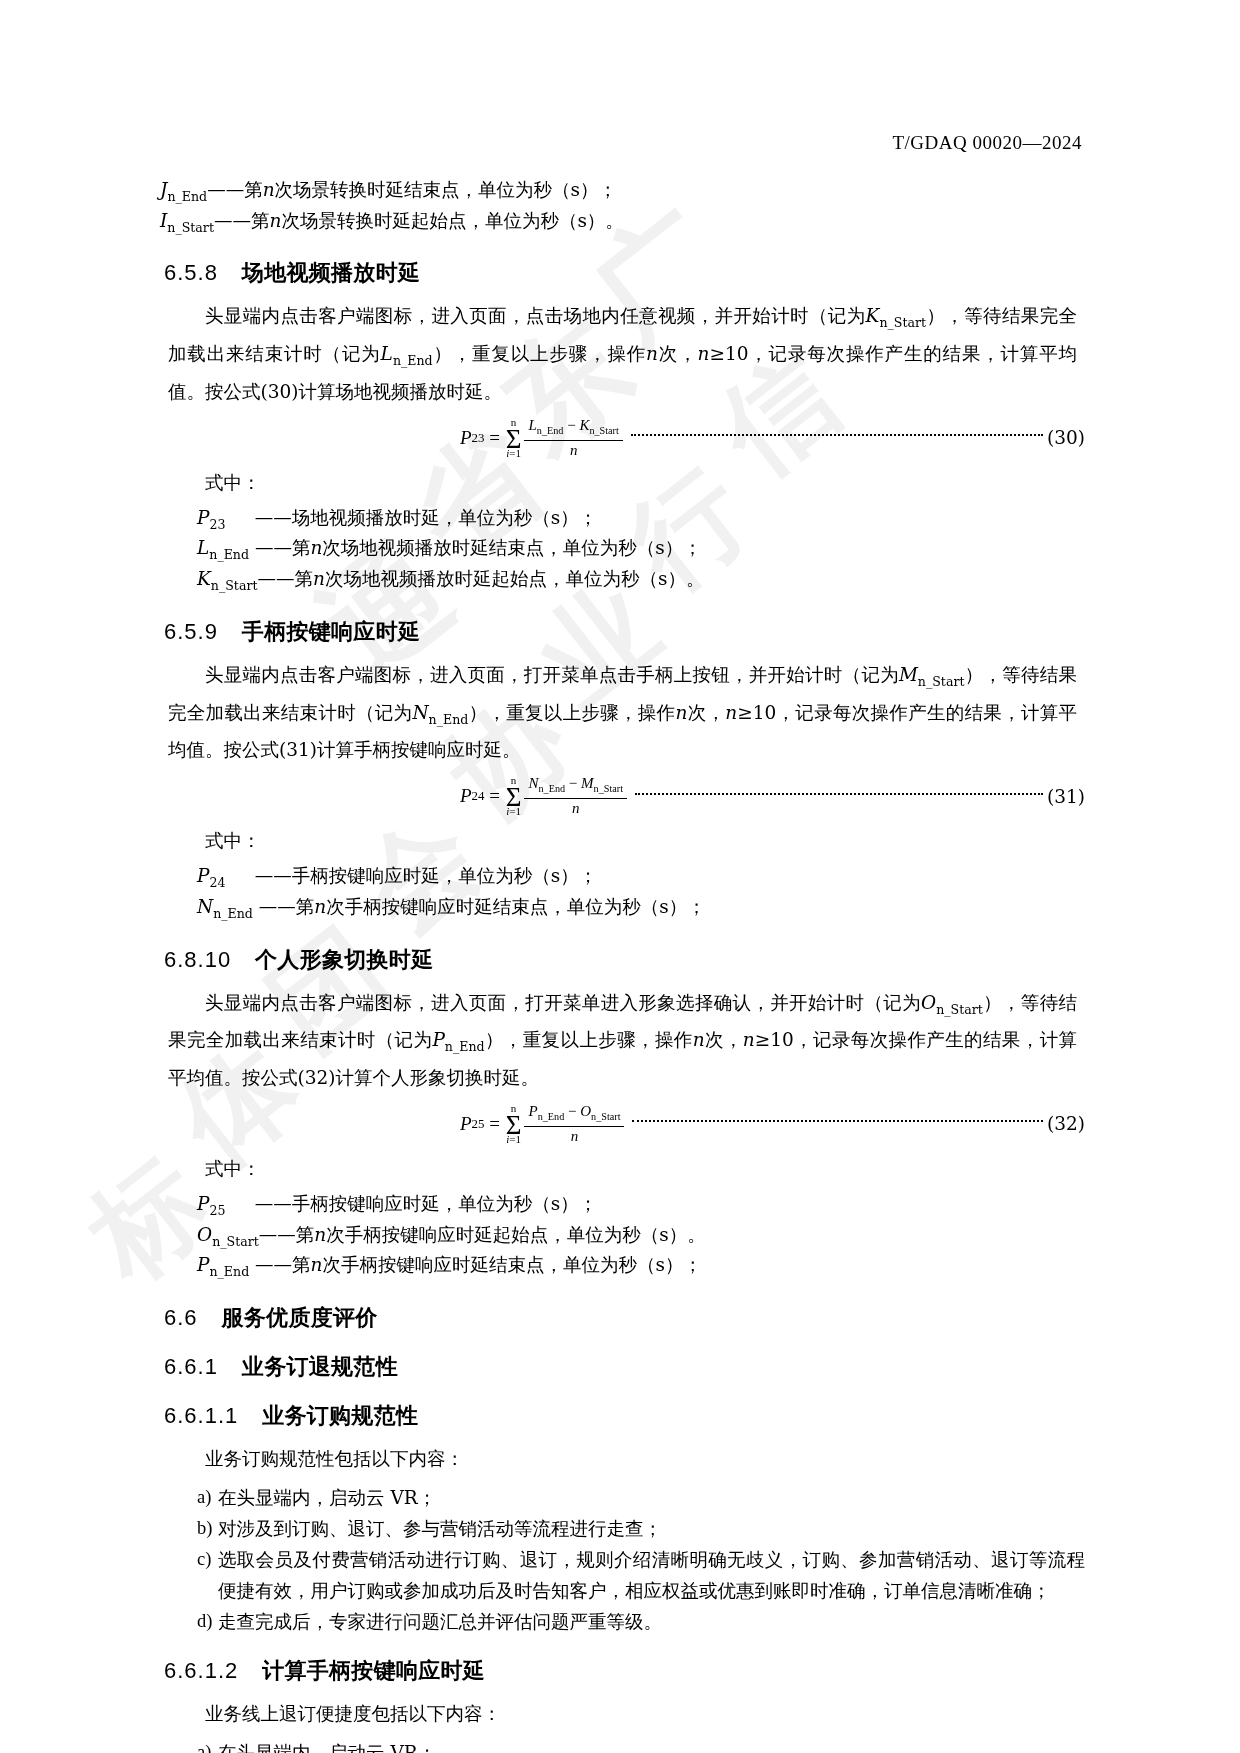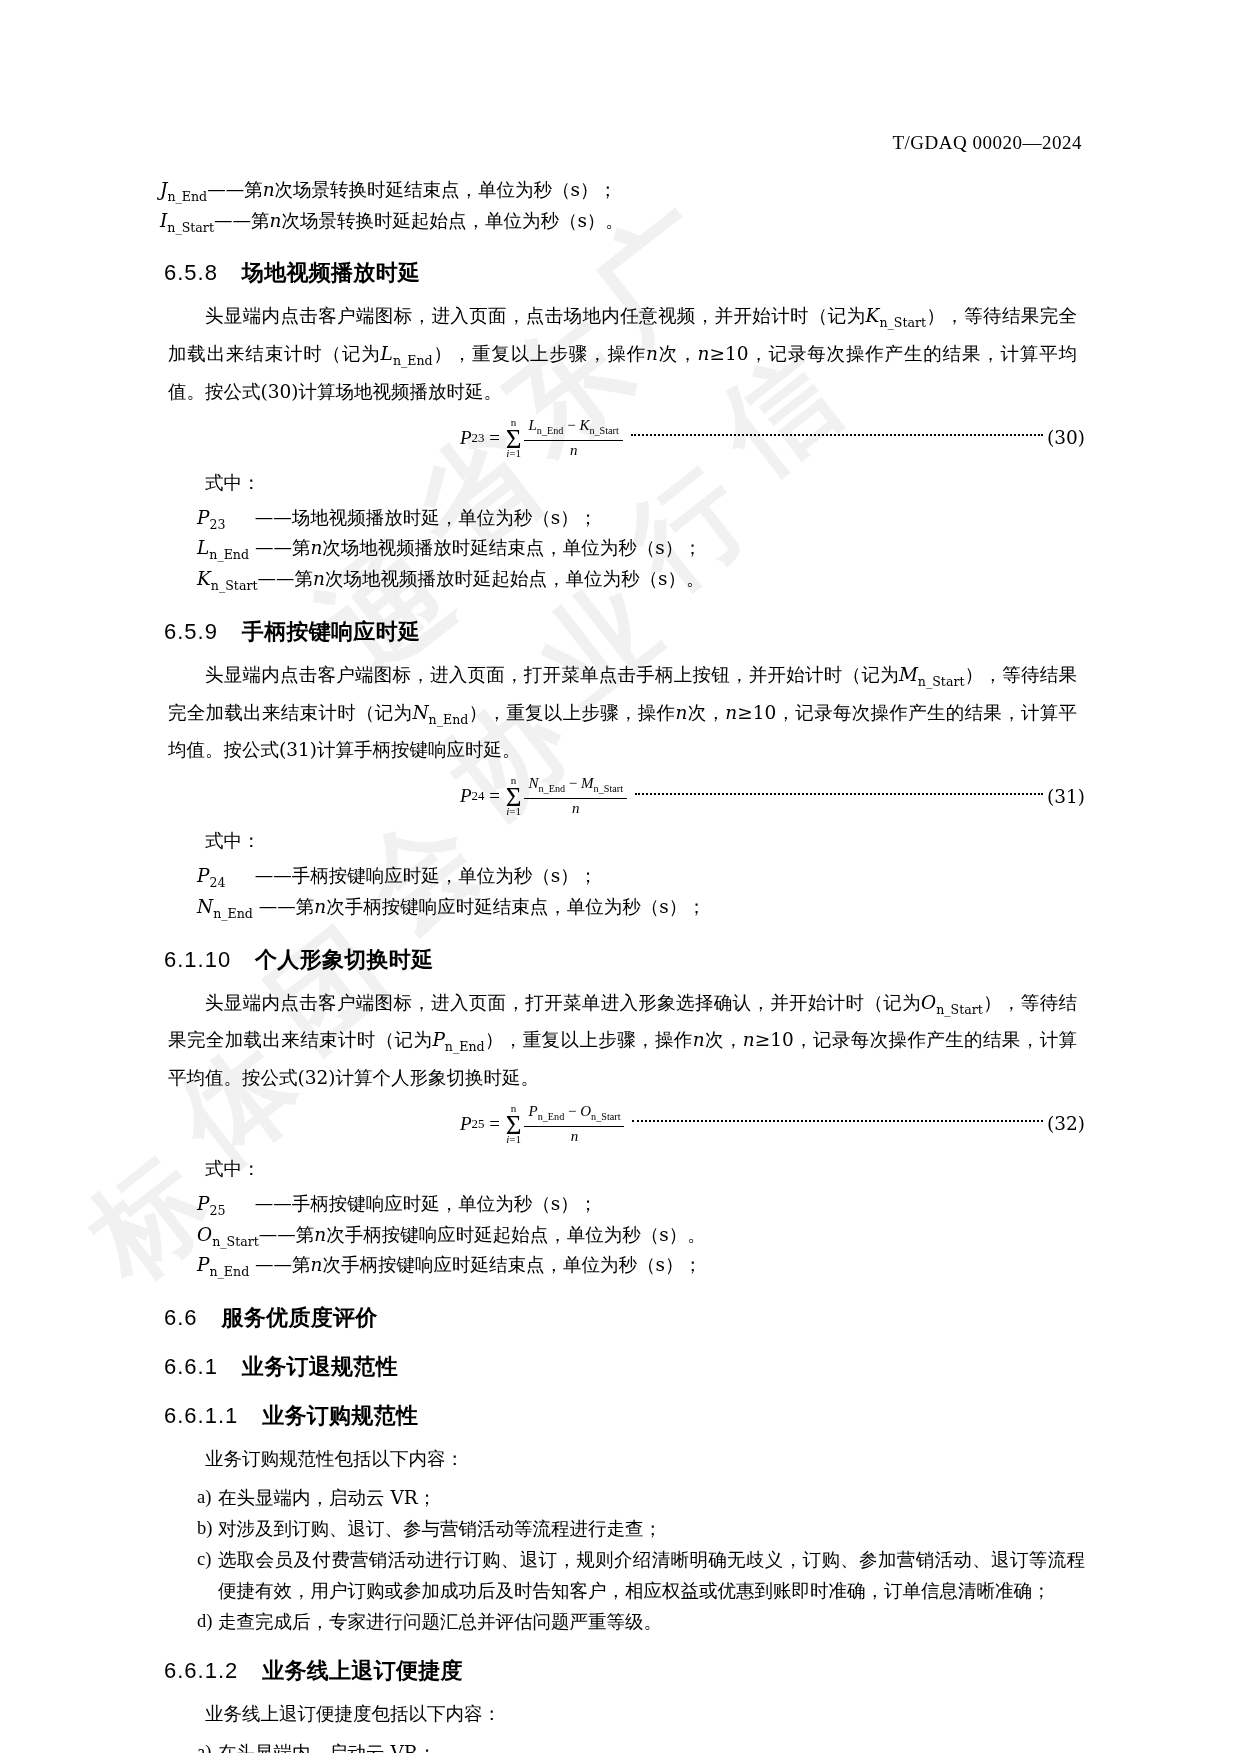--- a/index.html
+++ b/index.html
@@ -248,21 +248,21 @@
       </div>
       <p class="para indent">式中：</p>
       <div class="defline" style="padding-left:37px;">
         <span class="ital">P</span><sub>24</sub>&nbsp;&nbsp;&nbsp;&nbsp;&nbsp;——手柄按键响应时延，单位为秒（s）；
       </div>
       <div class="defline" style="padding-left:37px;">
         <span class="ital">N</span><sub>n_End</sub>&nbsp;——第<span class="ital">n</span>次手柄按键响应时延结束点，单位为秒（s）；
       </div>
 
       <div class="sec-head gap-before-head">
-        <span class="sec-num">6.1.10</span>&nbsp;&nbsp;&nbsp;<span>个人形象切换时延</span>
+        <span class="sec-num">6.8.10</span>&nbsp;&nbsp;&nbsp;<span>个人形象切换时延</span>
       </div>
       <p class="para indent gap-after-head">
         头显端内点击客户端图标，进入页面，打开菜单进入形象选择确认，并开始计时（记为<span class="ital">O</span><sub>n_Start</sub>），等待结果完全加载出来结束计时（记为<span class="ital">P</span><sub>n_End</sub>），重复以上步骤，操作<span class="ital">n</span>次，<span class="ital">n</span>≥10，记录每次操作产生的结果，计算平均值。按公式(32)计算个人形象切换时延。
       </p>
       <div class="eq-row">
         <div class="eq-spacer"></div>
         <div class="eq-main">
           <span class="ital">P</span><sub>25</sub>&nbsp;=&nbsp;<span class="sumwrap">
               <span>n</span>
               <span class="sum">Σ</span>
@@ -310,21 +310,21 @@
       <div class="list-item">
         <span class="li-marker">c)</span>
         <span class="li-text">选取会员及付费营销活动进行订购、退订，规则介绍清晰明确无歧义，订购、参加营销活动、退订等流程便捷有效，用户订购或参加成功后及时告知客户，相应权益或优惠到账即时准确，订单信息清晰准确；</span>
       </div>
       <div class="list-item">
         <span class="li-marker">d)</span>
         <span class="li-text">走查完成后，专家进行问题汇总并评估问题严重等级。</span>
       </div>
 
       <div class="sec-head gap-before-head">
-        <span class="sec-num">6.6.1.2</span>&nbsp;&nbsp;&nbsp;<span>业务线上退订便捷度</span>
+        <span class="sec-num">6.6.1.2</span>&nbsp;&nbsp;&nbsp;<span>计算手柄按键响应时延</span>
       </div>
       <p class="para indent gap-after-head">业务线上退订便捷度包括以下内容：</p>
       <div class="list-item">
         <span class="li-marker">a)</span>
         <span class="li-text">在头显端内，启动云 VR；</span>
       </div>
 
     </div>
 
   </div>

